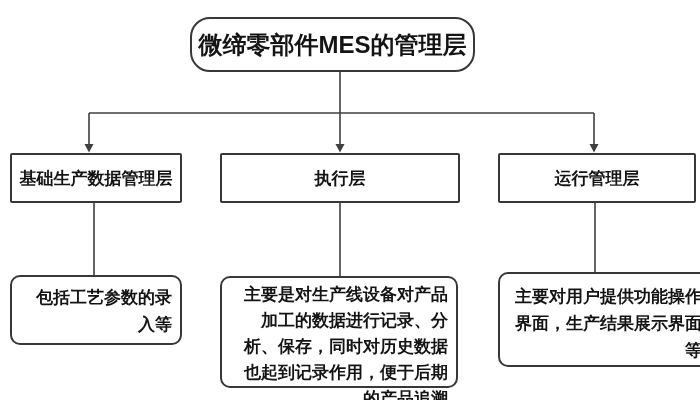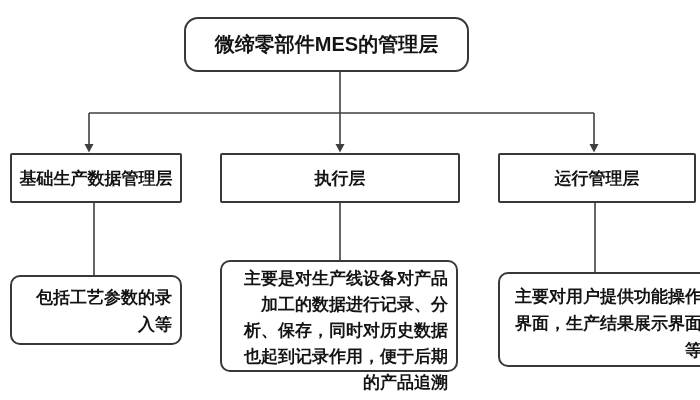--- a/index.html
+++ b/index.html
@@ -26,38 +26,38 @@
     font-weight: bold;
   }
   .label-node {
     display: flex;
     align-items: center;
     justify-content: center;
     text-align: center;
     border-radius: 2px;
   }
   .title-node {
-    left: 184px; top: 17px;
+    left: 190px; top: 17px;
     width: 285px; height: 55px;
-    font-size: 20px;
-    border-radius: 14px;
+    font-size: 24px;
+    border-radius: 20px;
   }
   .layer-label { font-size: 17px; height: 50px; top: 153px; }
   .layer-label.pos-left  { left: 10px;  width: 172px; }
   .layer-label.pos-mid   { left: 220px; width: 240px; }
   .layer-label.pos-right { left: 498px; width: 198px; }
   .desc-node {
     border-radius: 10px;
     font-size: 17px;
     line-height: 27px;
     text-align: right;
     padding: 7px 8px 4px 9px;
   }
   .desc-node.pos-left  { left: 10px;  top: 275px; width: 172px; height: 70px;  }
-  .desc-node.pos-mid   { left: 220px; top: 260px; width: 238px; height: 112px; line-height: 26px; padding-top: 4px; }
+  .desc-node.pos-mid   { left: 220px; top: 276px; width: 238px; height: 112px; line-height: 26px; padding-top: 4px; }
   .desc-node.pos-right { left: 498px; top: 272px; width: 214px; height: 95px;  padding-top: 9px; }
 </style>
 </head>
 <body>
 
 <div id="canvas">
 
   <svg id="connector-layer" viewBox="0 0 700 400" xmlns="http://www.w3.org/2000/svg">
 
     <line x1="340" y1="72" x2="340" y2="145" stroke="#3f3f3f" stroke-width="1.6"></line>

